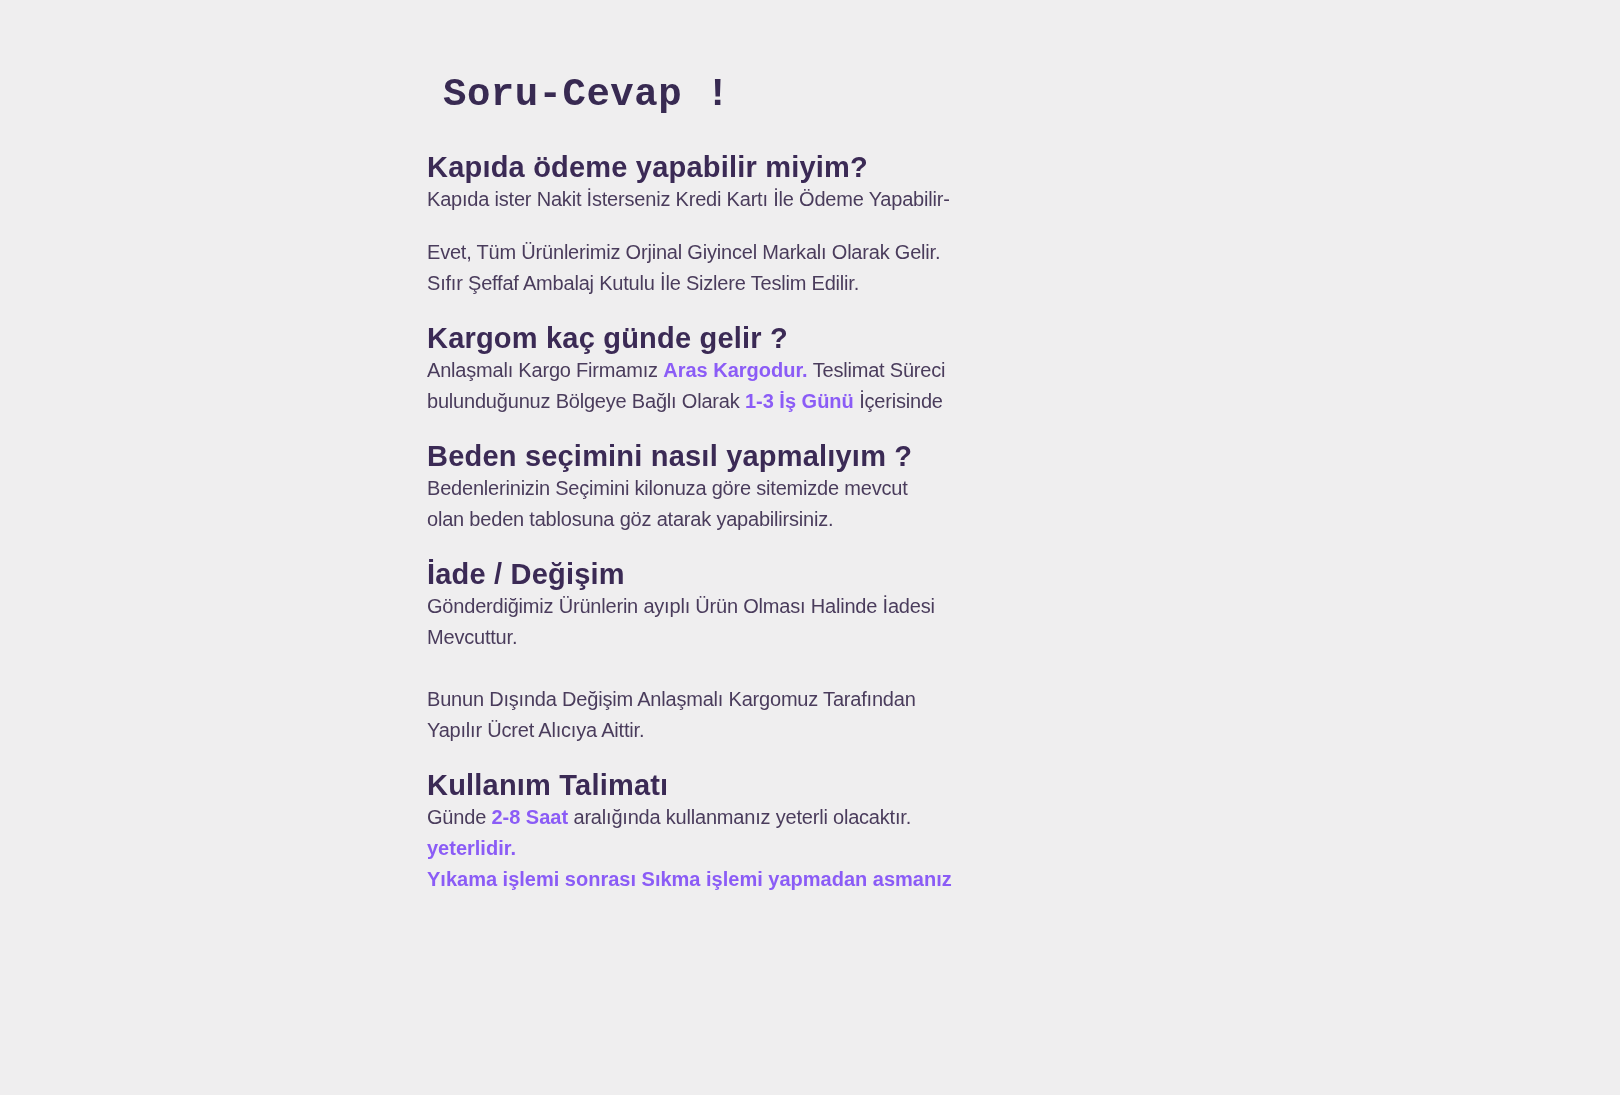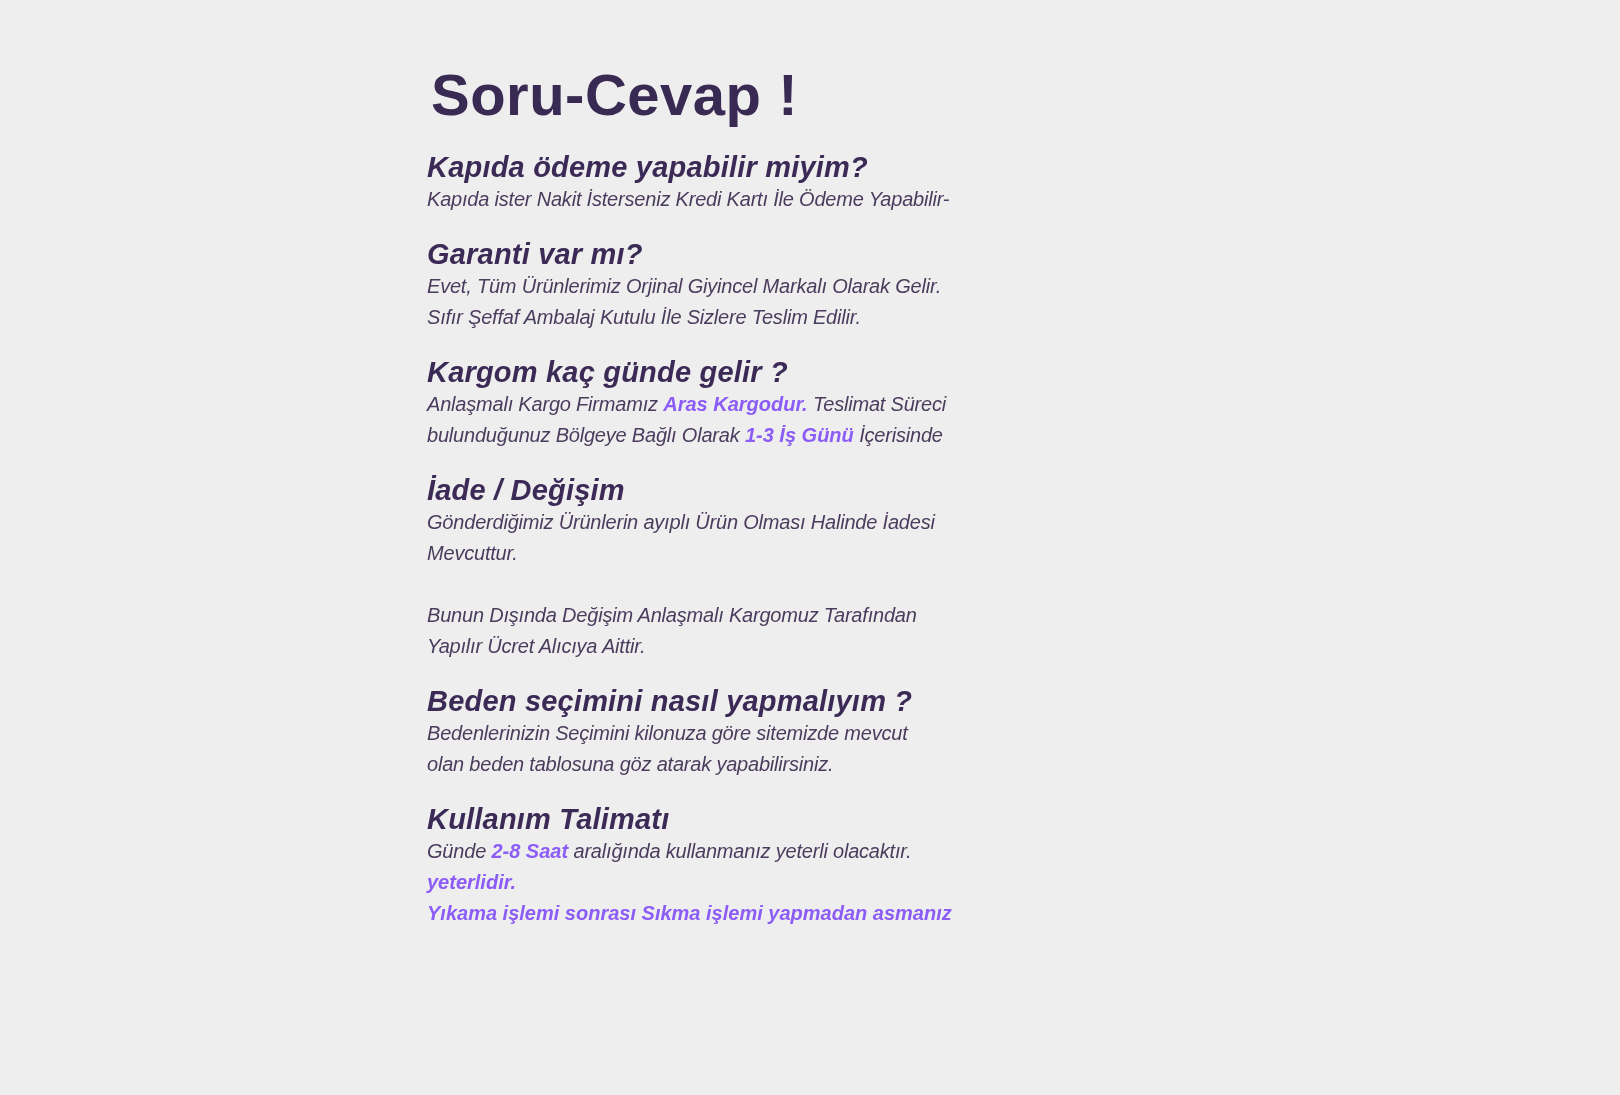--- a/index.html
+++ b/index.html
@@ -14,30 +14,30 @@
     font-family: "Liberation Sans", "DejaVu Sans", sans-serif;
     overflow: hidden;
   }
   .content {
     position: absolute;
     left: 427px;
     top: 66px;
     width: 716px;
   }
   .page-title {
-    font-size: 58px;
+    font-size: 39px;
     line-height: 58px;
     font-weight: 700;
     letter-spacing: 0.5px;
     color: #382a52;
-    margin: 0 0 26px 4px;
+    margin: 0 0 26px 16px;
+    font-family: Liberation Mono, monospace;
   }
   .faq-section {
     margin: 0 0 22px 0;
-    font-style: italic;
   }
   .question {
     font-size: 29px;
     line-height: 34px;
     font-weight: 700;
     color: #3b2a55;
     margin: 0;
     letter-spacing: 0.2px;
   }
   .answer-line {
@@ -61,41 +61,40 @@
 <body>
 
 <div class="content">
   <h1 class="page-title">Soru-Cevap !</h1>
   <div id="faq-sections">
       <section class="faq-section">
         <h2 class="question">Kapıda ödeme yapabilir miyim?</h2>
         <div class="answer-line"><span class="seg">Kapıda ister Nakit İsterseniz Kredi Kartı İle Ödeme Yapabilir-</span></div>
       </section>
       <section class="faq-section">
-        <h2 class="question">Garanti var mı?</h2>
         <div class="answer-line"><span class="seg">Evet, Tüm Ürünlerimiz Orjinal Giyincel Markalı Olarak Gelir.</span></div>
         <div class="answer-line"><span class="seg">Sıfır Şeffaf Ambalaj Kutulu İle Sizlere Teslim Edilir.</span></div>
       </section>
       <section class="faq-section">
         <h2 class="question">Kargom kaç günde gelir ?</h2>
         <div class="answer-line"><span class="seg">Anlaşmalı Kargo Firmamız </span><span class="seg bold">Aras Kargodur.</span><span class="seg"> Teslimat Süreci</span></div>
         <div class="answer-line"><span class="seg">bulunduğunuz Bölgeye Bağlı Olarak </span><span class="seg bold">1-3 İş Günü</span><span class="seg"> İçerisinde</span></div>
       </section>
       <section class="faq-section">
+        <h2 class="question">Beden seçimini nasıl yapmalıyım ?</h2>
+        <div class="answer-line"><span class="seg">Bedenlerinizin Seçimini kilonuza göre sitemizde mevcut</span></div>
+        <div class="answer-line"><span class="seg">olan beden tablosuna göz atarak yapabilirsiniz.</span></div>
+      </section>
+      <section class="faq-section">
         <h2 class="question">İade / Değişim</h2>
         <div class="answer-line"><span class="seg">Gönderdiğimiz Ürünlerin ayıplı Ürün Olması Halinde İadesi</span></div>
         <div class="answer-line"><span class="seg">Mevcuttur.</span></div>
         <div class="answer-line blank"></div>
         <div class="answer-line"><span class="seg">Bunun Dışında Değişim Anlaşmalı Kargomuz Tarafından</span></div>
         <div class="answer-line"><span class="seg">Yapılır Ücret Alıcıya Aittir.</span></div>
-      </section>
-      <section class="faq-section">
-        <h2 class="question">Beden seçimini nasıl yapmalıyım ?</h2>
-        <div class="answer-line"><span class="seg">Bedenlerinizin Seçimini kilonuza göre sitemizde mevcut</span></div>
-        <div class="answer-line"><span class="seg">olan beden tablosuna göz atarak yapabilirsiniz.</span></div>
       </section>
       <section class="faq-section">
         <h2 class="question">Kullanım Talimatı</h2>
         <div class="answer-line"><span class="seg">Günde </span><span class="seg bold">2-8 Saat</span><span class="seg"> aralığında kullanmanız yeterli olacaktır.</span></div>
         <div class="answer-line"><span class="seg bold">yeterlidir.</span></div>
         <div class="answer-line"><span class="seg bold">Yıkama işlemi sonrası Sıkma işlemi yapmadan asmanız</span></div>
       </section>
     </div>
 </div>
 

